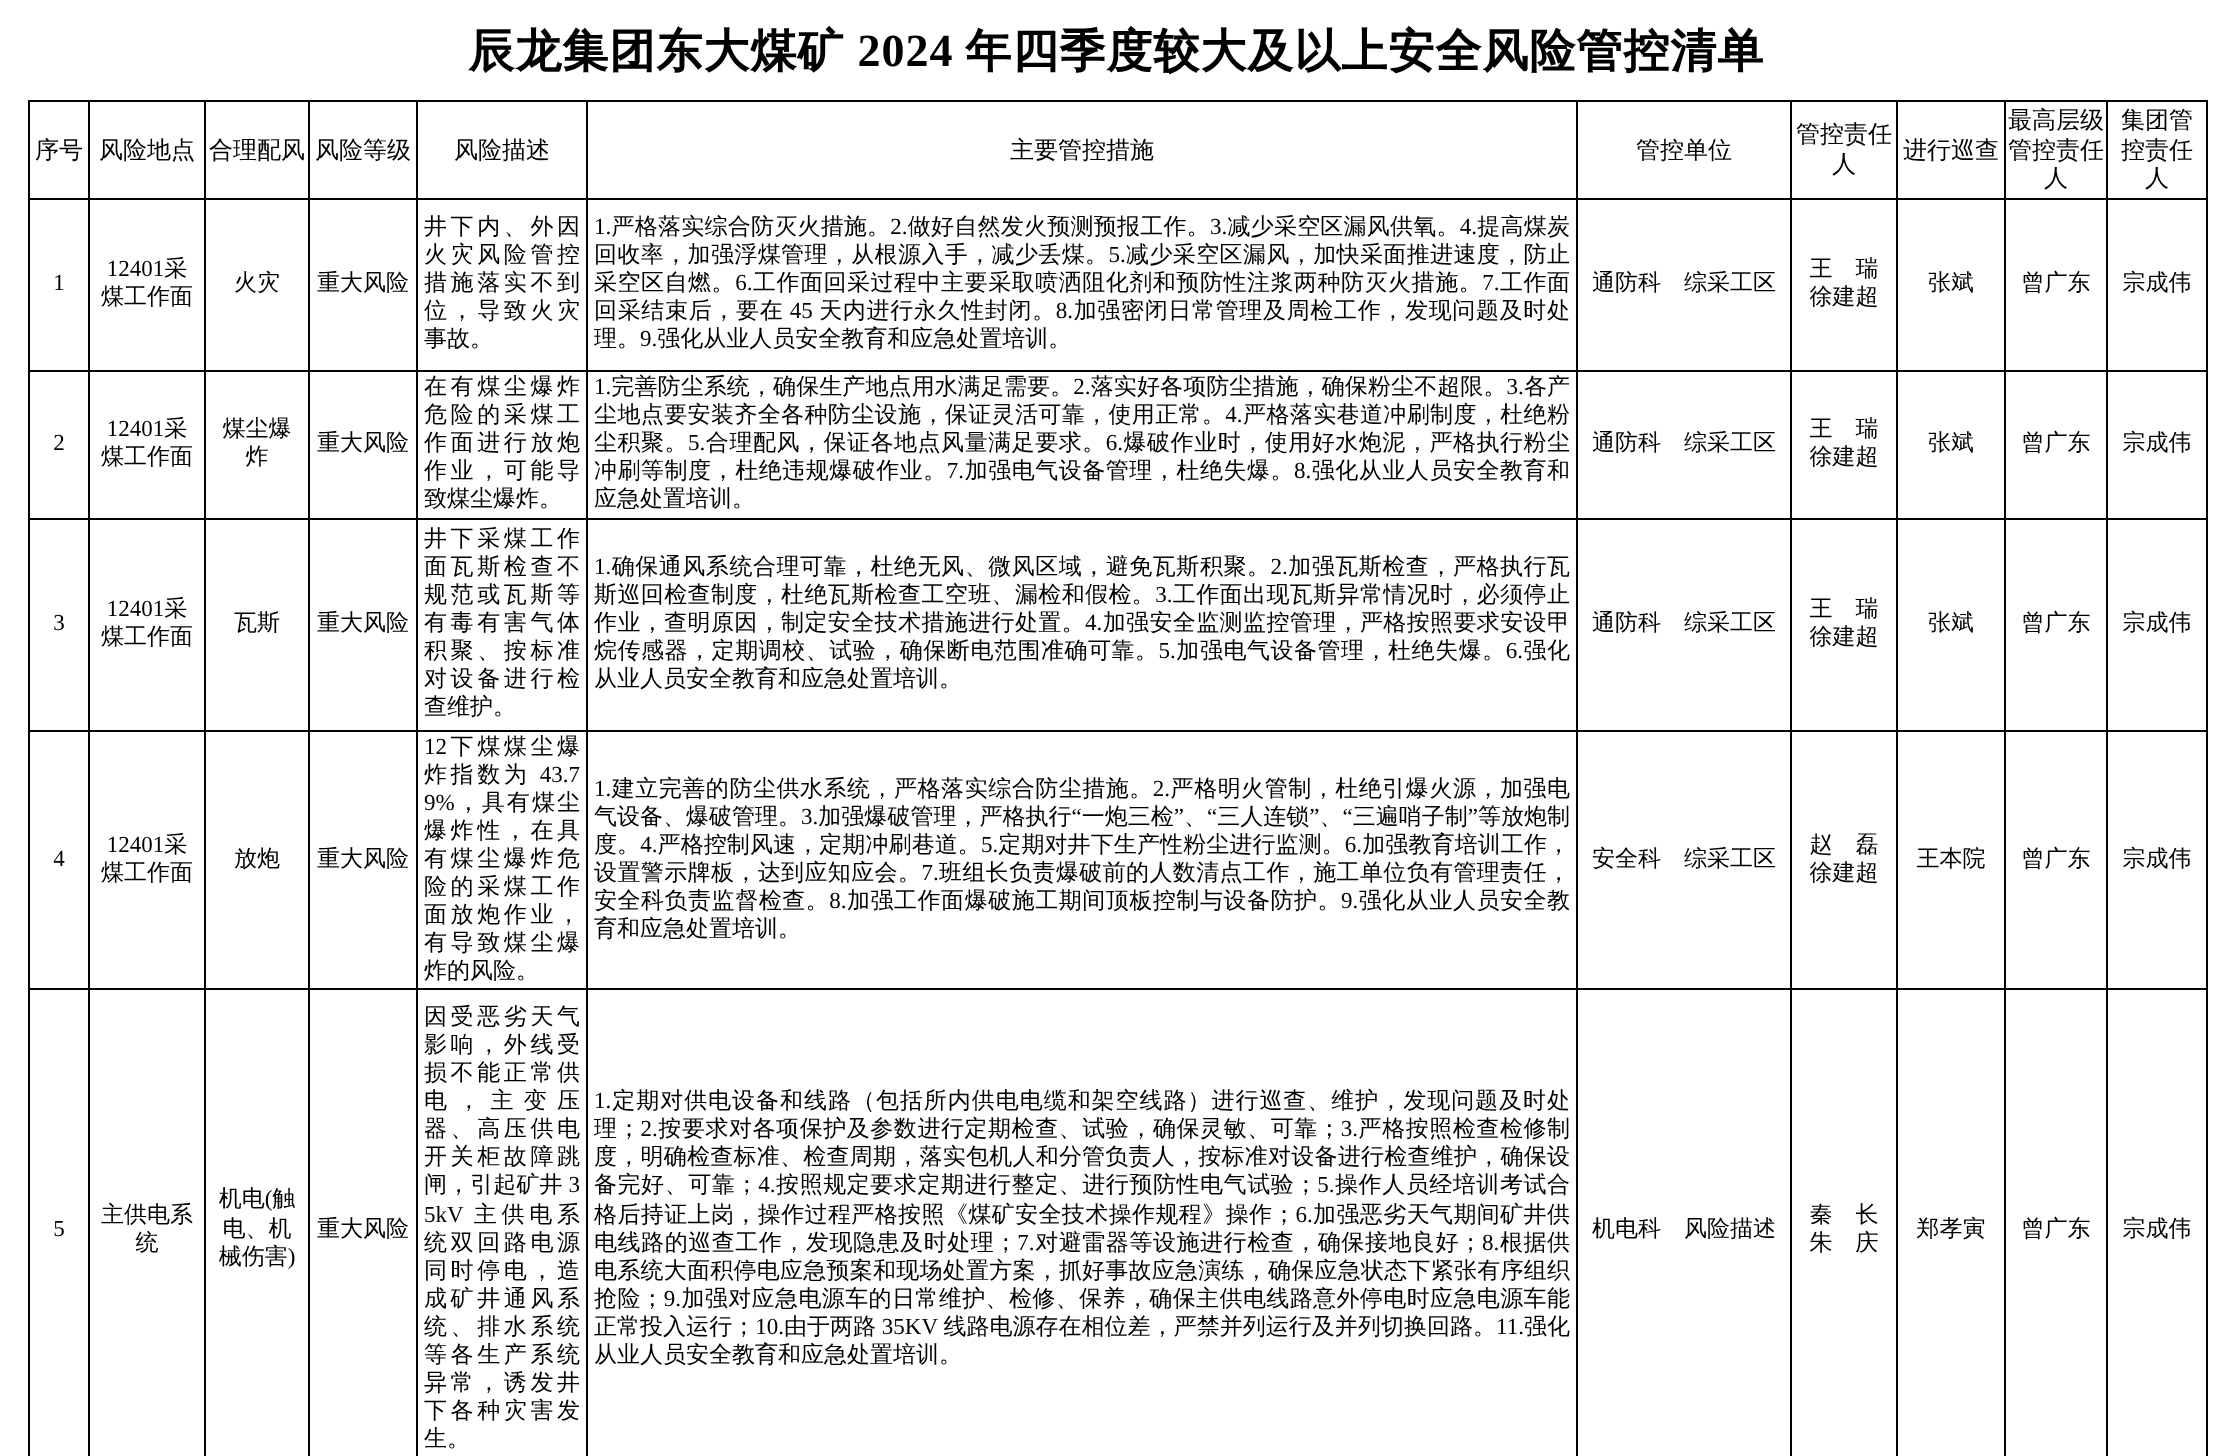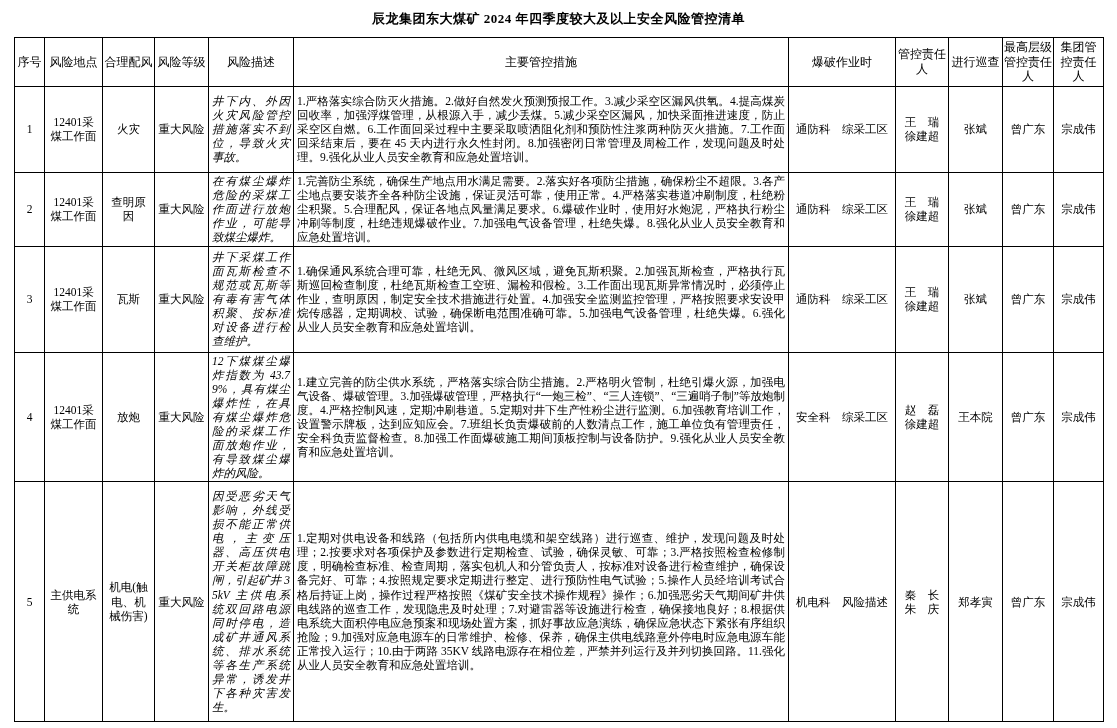--- a/index.html
+++ b/index.html
@@ -3,40 +3,40 @@
 <meta charset="utf-8">
 <style>
   html,body { margin:0; padding:0; background:#ffffff; }
   body {
     width:1117px; height:728px; overflow:hidden;
     font-family:"Liberation Serif","DejaVu Serif",serif;
     color:#000;
   }
   .page { padding:10px 14px 0 14px; }
   .doc-title {
-    font-size:13px; font-weight:bold; text-align:center;
+    font-size:23px; font-weight:bold; text-align:center;
     margin:0 0 9px 0; letter-spacing:0.5px;
   }
   table.risk-table {
     border-collapse:collapse; table-layout:fixed; width:1089px;
     border:1.5px solid #000;
   }
   .risk-table th, .risk-table td {
     border:1px solid #000;
     font-size:11.5px; line-height:1.22;
     padding:1px 3px;
     vertical-align:middle;
     overflow:hidden;
     word-break:break-all;
   }
   .risk-table th {
     font-weight:normal; text-align:center; font-size:12px; padding:2px 1px;
   }
   .c-center { text-align:center; }
-  .c-desc { text-align:justify; padding:2px 4px;font-style:italic; }
+  .c-desc { text-align:justify; padding:2px 4px; }
   .c-measures { text-align:justify; padding:2px 5px; }
   .pre { white-space:pre-line; }
   tr.rh  { height:48px; }
   tr.r1  { height:86px; }
   tr.r2  { height:74px; }
   tr.r3  { height:106px; }
   tr.r4  { height:125px; }
   tr.r5  { height:240px; }
 </style>
 </head>
@@ -60,21 +60,21 @@
         <col style="width:50px">
     </colgroup>
     <thead>
       <tr class="rh">
         <th>序号</th>
         <th>风险地点</th>
         <th>合理配风</th>
         <th>风险等级</th>
         <th>风险描述</th>
         <th>主要管控措施</th>
-        <th>爆破作业时</th>
+        <th>管控单位</th>
         <th>管控责任人</th>
         <th>进行巡查</th>
         <th>最高层级管控责任人</th>
         <th>集团管控责任人</th>
       </tr>
     </thead>
     <tbody>
       <tr class="r1">
         <td class="c-center">1</td>
         <td class="c-center">12401采煤工作面</td>
@@ -85,21 +85,21 @@
         <td class="c-center">通防科　综采工区</td>
         <td class="c-center pre">王　瑞
 徐建超</td>
         <td class="c-center">张斌</td>
         <td class="c-center">曾广东</td>
         <td class="c-center">宗成伟</td>
       </tr>
       <tr class="r2">
         <td class="c-center">2</td>
         <td class="c-center">12401采煤工作面</td>
-        <td class="c-center">查明原因</td>
+        <td class="c-center">煤尘爆炸</td>
         <td class="c-center">重大风险</td>
         <td class="c-desc">在有煤尘爆炸危险的采煤工作面进行放炮作业，可能导致煤尘爆炸。</td>
         <td class="c-measures">1.完善防尘系统，确保生产地点用水满足需要。2.落实好各项防尘措施，确保粉尘不超限。3.各产尘地点要安装齐全各种防尘设施，保证灵活可靠，使用正常。4.严格落实巷道冲刷制度，杜绝粉尘积聚。5.合理配风，保证各地点风量满足要求。6.爆破作业时，使用好水炮泥，严格执行粉尘冲刷等制度，杜绝违规爆破作业。7.加强电气设备管理，杜绝失爆。8.强化从业人员安全教育和应急处置培训。</td>
         <td class="c-center">通防科　综采工区</td>
         <td class="c-center pre">王　瑞
 徐建超</td>
         <td class="c-center">张斌</td>
         <td class="c-center">曾广东</td>
         <td class="c-center">宗成伟</td>
       </tr>

